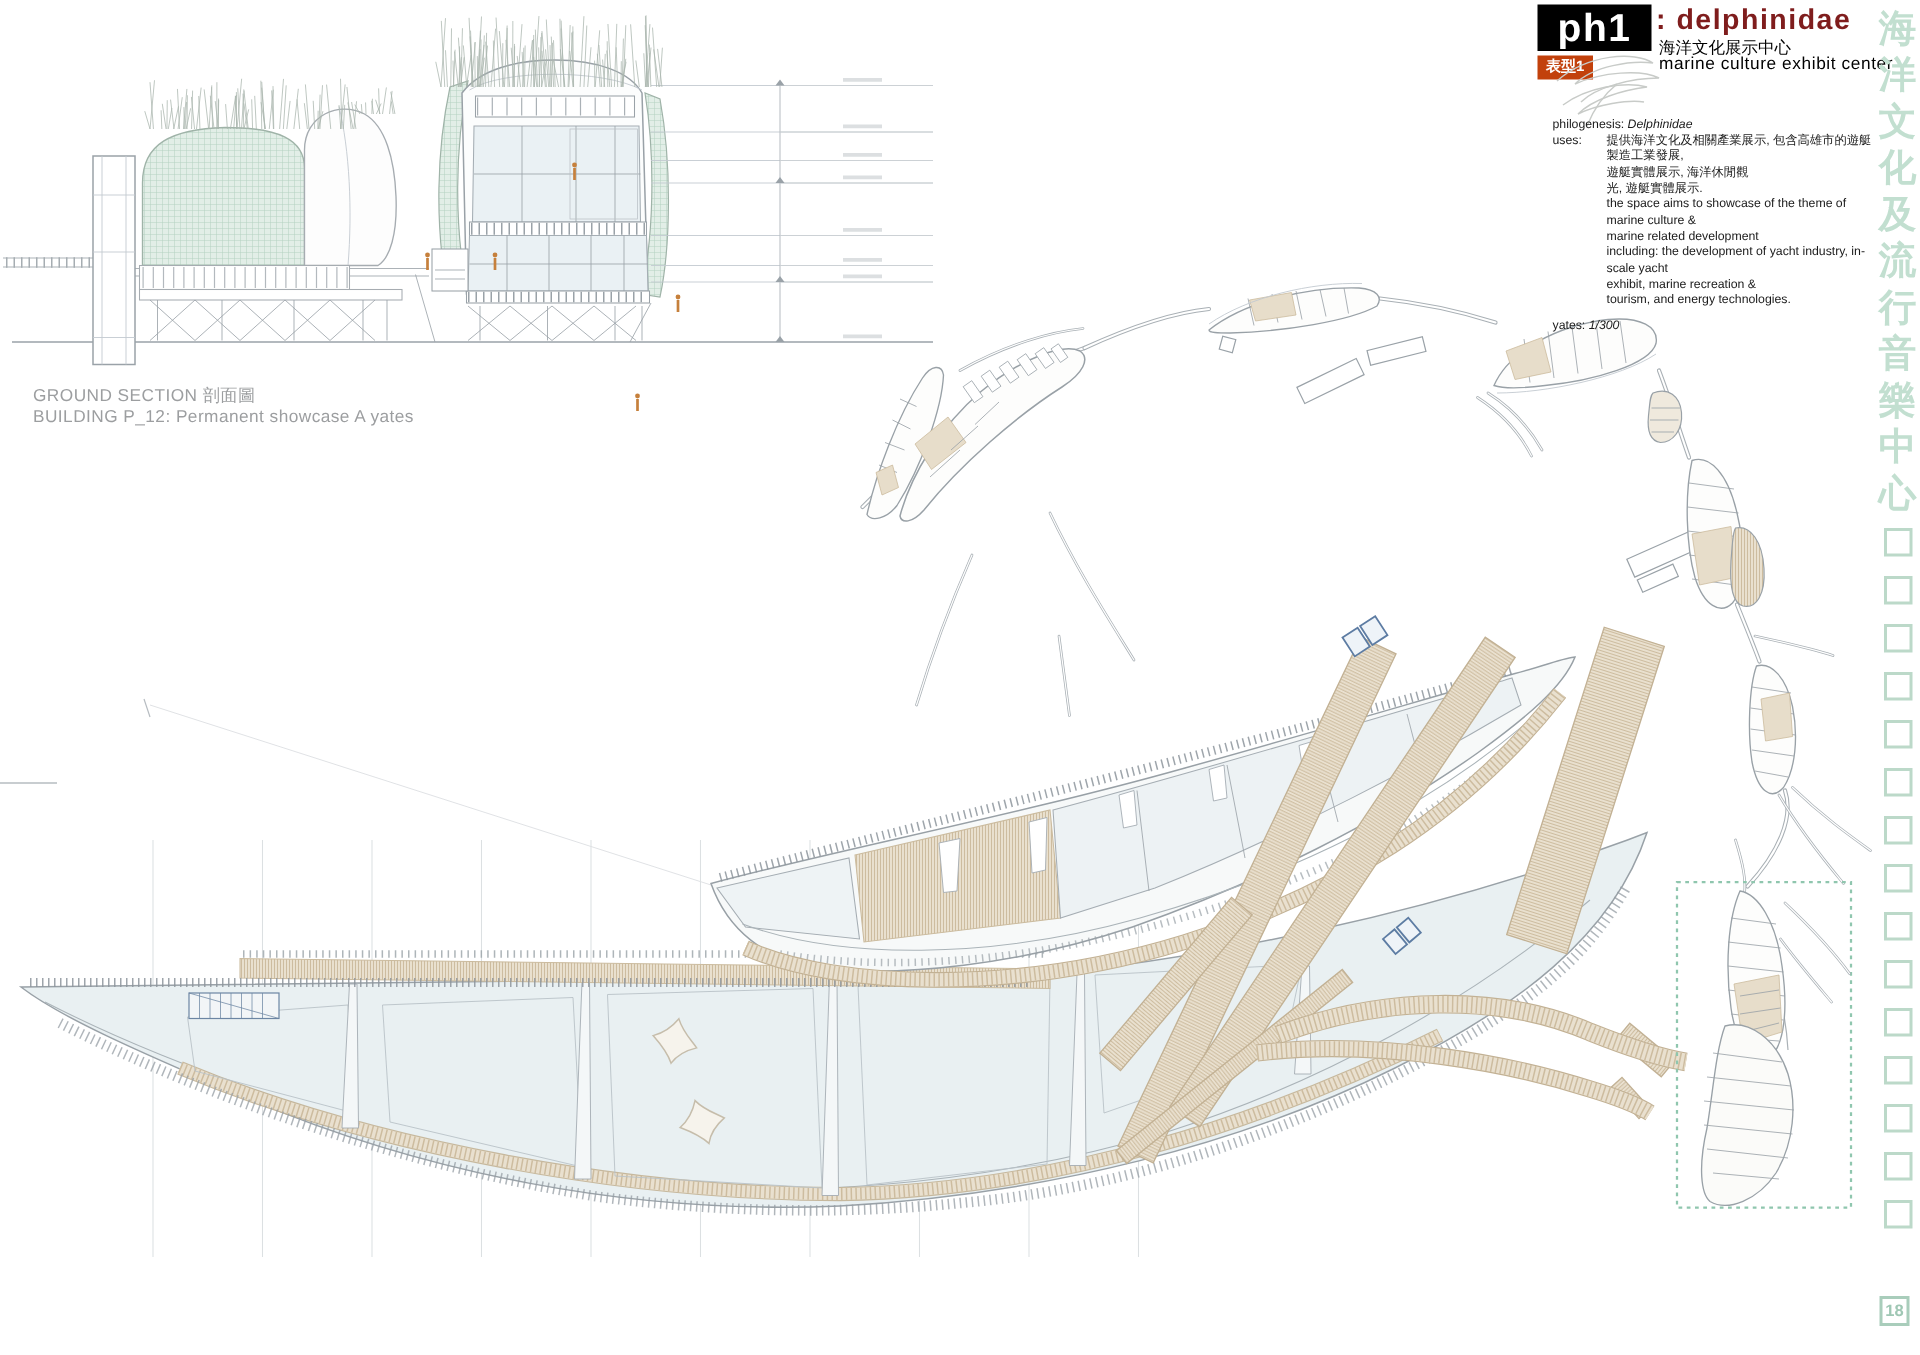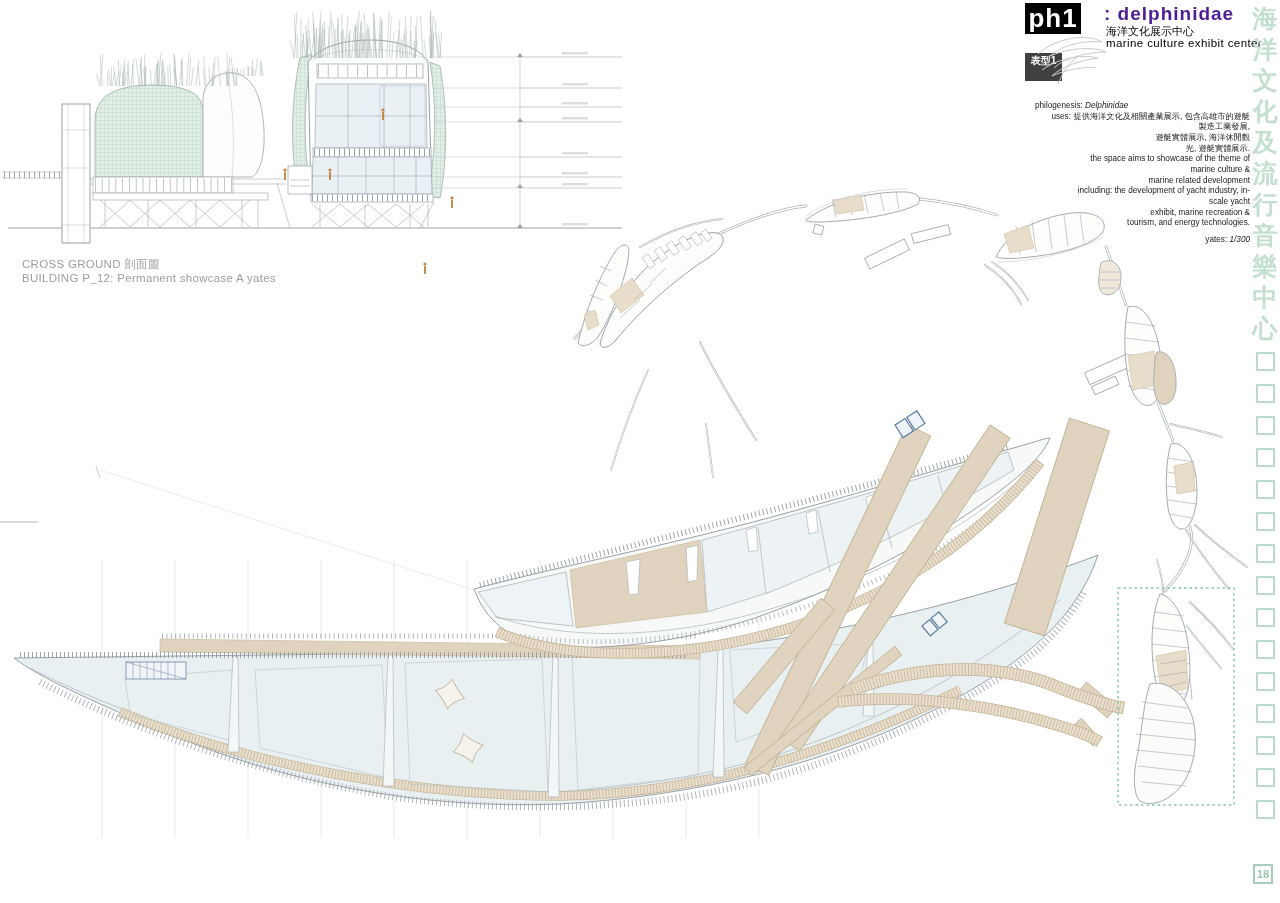--- a/index.html
+++ b/index.html
@@ -1,28 +1,28 @@
 <!DOCTYPE html>
 <html><head>
 <meta charset="utf-8">
 <style>
   html,body{margin:0;padding:0;background:#fff;}
   #page{position:relative;width:1280px;height:903px;background:#fff;overflow:hidden;
         font-family:"Liberation Sans", sans-serif;}
   #art{position:absolute;left:0;top:0;}
   .abs{position:absolute;}
   
-  .ph1box{left:1025px;top:3px;width:56px;height:31px;background:#000;color:#fff;
+  .ph1box{left:1025px;top:3px;width:76px;height:31px;background:#000;color:#fff;
           font-weight:bold;font-size:26px;line-height:30px;text-align:center;letter-spacing:1px;}
-  .subbox{left:1025px;top:37px;width:37px;height:28px;background:#404040;color:#fff;
-          font-size:10px;line-height:16px;text-align:center;font-weight:bold;margin-top:16px;}
-  .tname{left:1104px;top:3px;font-weight:bold;font-size:19px;color:#4c1d95;letter-spacing:1px;}
+  .subbox{left:1025px;top:37px;width:37px;height:16px;background:#c2410c;color:#fff;
+          font-size:10px;line-height:16px;text-align:center;font-weight:bold;}
+  .tname{left:1104px;top:3px;font-weight:bold;font-size:19px;color:#7f1d1d;letter-spacing:1px;}
   .tzh{left:1106px;top:24px;font-size:11px;color:#000;}
   .tsub{left:1106px;top:37px;font-size:11.5px;font-weight:normal;color:#000;letter-spacing:.4px;}
-  .info{left:1035px;top:101px;width:215px;font-size:8.2px;line-height:1.3;color:#1a1a1a;text-align:right;}
+  .info{left:1035px;top:78px;width:215px;font-size:8.2px;line-height:1.3;color:#1a1a1a;}
   .info .row{display:flex;}
   .info .lbl{width:36px;flex:none;}
   .info i{}
   .scale{margin-top:6px;}
   
   .cap{color:#9c9ea0;font-size:11.5px;line-height:1.25;letter-spacing:.3px;}
   .capCS{left:22px;top:257px;}
   .capGF{left:22px;top:863px;}
   
   .vchar{position:absolute;left:1250px;width:30px;text-align:center;font-size:25px;
@@ -399,21 +399,21 @@
       <div>tourism, and energy technologies.</div>
     </div>
   </div>
   <div class="scale">
     <span>yates:</span>
     <i>1/300</i>
   </div>
 </div>
 
 <div class="abs cap capCS">
-  <div>CROSS GROUND 剖面圖</div>
+  <div>GROUND SECTION 剖面圖</div>
   <div>BUILDING P_12: Permanent showcase A yates</div>
 </div>
 
 <div>
   <span class="vchar" style="top:2px">海</span>
   <span class="vchar" style="top:33px">洋</span>
   <span class="vchar" style="top:64px">文</span>
   <span class="vchar" style="top:95px">化</span>
   <span class="vchar" style="top:126px">及</span>
   <span class="vchar" style="top:157px">流</span>

